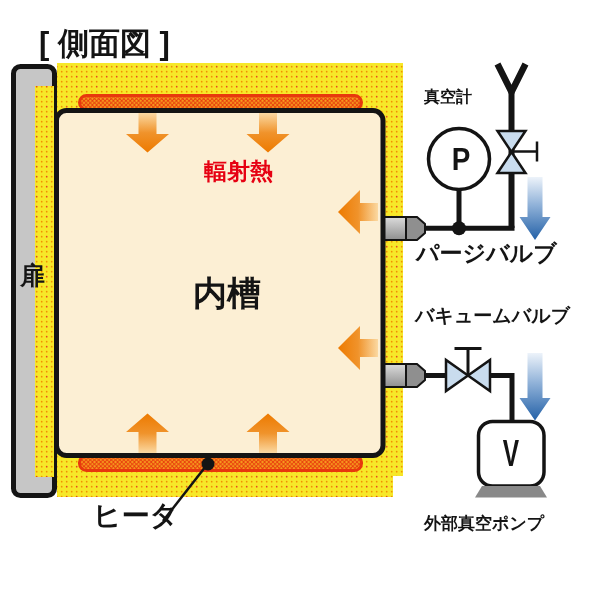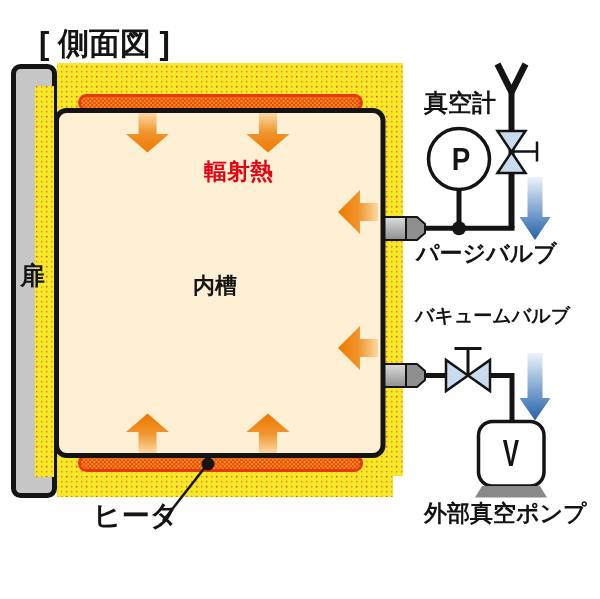--- a/index.html
+++ b/index.html
@@ -1,27 +1,27 @@
 <!DOCTYPE html>
 <html><head>
 <meta charset="utf-8">
 <style>
   html,body{margin:0;padding:0;}
   body{width:600px;height:599px;position:relative;background:#fff;overflow:hidden;
        font-family:"Liberation Sans",sans-serif;}
   .lbl{position:absolute;font-weight:bold;color:#141414;white-space:nowrap;}
   #title{left:39px;top:23px;font-size:31px;}
   #radiant{left:168px;top:156px;font-size:23px;color:#e60012;padding-left:36px;}
-  #inner-label{left:193px;top:271px;font-size:22px;}
+  #inner-label{left:193px;top:271px;font-size:34px;}
   #door-label{left:20px;top:259px;font-size:25px;}
   #heater-label{left:93px;top:497px;font-size:28px;}
-  #gauge-label{left:424px;top:87px;font-size:24px;}
+  #gauge-label{left:424px;top:87px;font-size:16px;}
   #purge-label{left:416px;top:238px;font-size:23px;}
   #vacuum-label{left:415px;top:303px;font-size:19px;}
-  #pump-label{left:424px;top:498px;font-size:23px;}
+  #pump-label{left:424px;top:512px;font-size:17px;}
   #gauge-symbol{left:431px;top:129px;width:60px;height:60px;line-height:60px;
     text-align:center;font-size:32px;transform:scaleX(0.87);}
   #pump-symbol{left:478px;top:424px;width:66px;height:60px;line-height:60px;
     text-align:center;font-size:36px;transform:scaleX(0.68);}
   svg{position:absolute;left:0;top:0;}
 </style>
 </head>
 <body>
 
 <svg width="600" height="599" viewBox="0 0 600 599">

